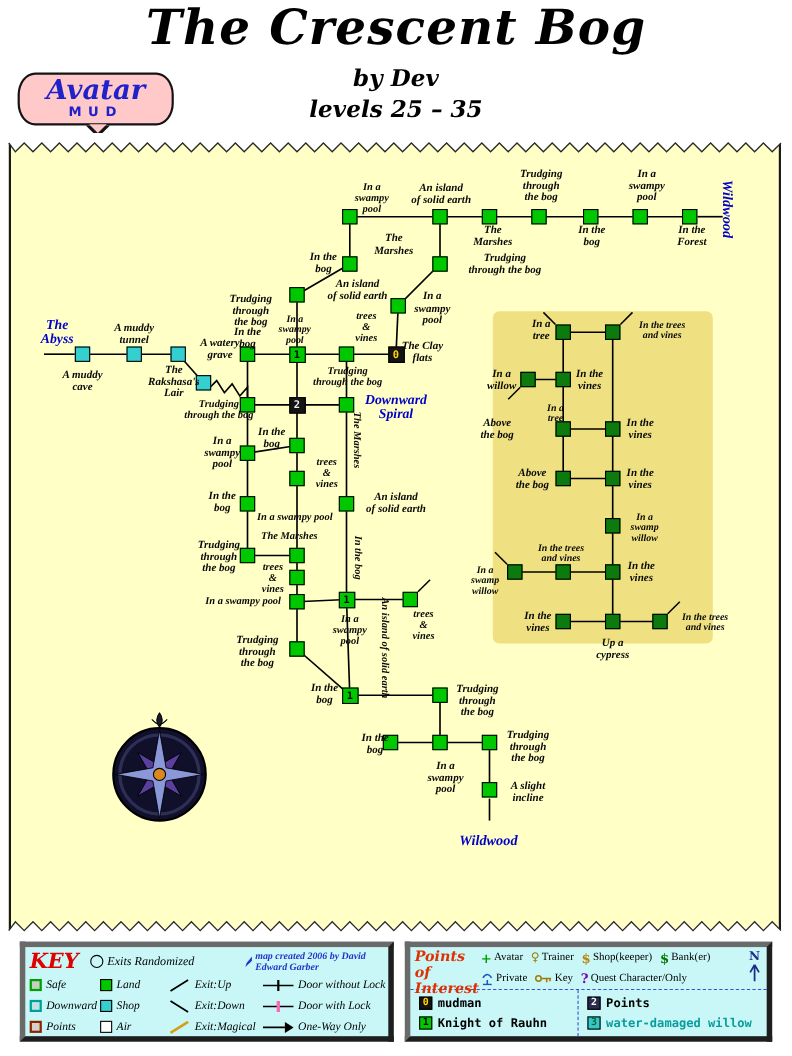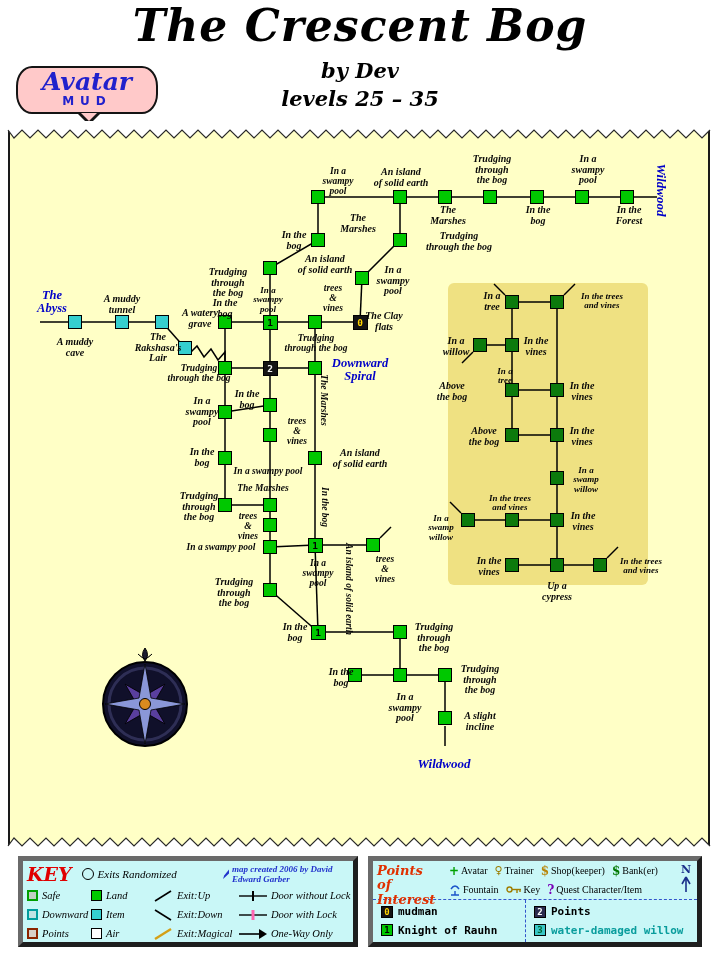--- a/index.html
+++ b/index.html
@@ -60,21 +60,21 @@
   .sw{width:11px;height:11px;box-sizing:border-box;flex:0 0 auto;}
   .sw-safe{background:#c2cfc2;border:2px solid #00a000;}
   .sw-private{background:#bfe3e3;border:2px solid #009d9d;}
   .sw-cursed{background:#d8d0c8;border:2px solid #8b2500;}
   .sw-land{background:#00c800;border:1px solid #000;}
   .sw-water{background:#35cfcf;border:1px solid #000;}
   .sw-air{background:#ffffff;border:1px solid #000;}
 
   .poi-panel{position:absolute;left:368px;top:856px;width:334px;height:91px;background:#c9f7f7;
              border:5px solid;border-color:#6a6a6a #1e1e1e #1e1e1e #6a6a6a;box-sizing:border-box;}
-  .poi-top{position:relative;height:38px;border-bottom:1px dashed #3355cc;display:flex;gap:12px;}
+  .poi-top{position:relative;height:38px;border-bottom:1px dashed #3355cc;display:flex;}
   .poi-title{width:64px;color:#e03000;font:italic 700 13px/1.1 "DejaVu Serif",serif;padding:3px 0 0 4px;box-sizing:border-box;}
   .poi-syms{flex:1;padding-right:20px;}
   .psrow{display:flex;align-items:center;height:19px;font:400 10px "Liberation Serif",serif;color:#000;}
   .psym{display:flex;align-items:center;gap:2px;margin-right:7px;white-space:nowrap;}
   .pico{font-weight:700;font-size:12px;font-family:"DejaVu Serif",serif;}
   .pico.healer{color:#00a000;}
   .pico.trainer{color:#9a7d00;font-size:11px;}
   .pico.shop{color:#b8860b;}
   .pico.bank{color:#007700;}
   .pico.quest{color:#7a00b8;}
@@ -435,21 +435,21 @@
           </svg>
           <span>Door without Lock</span>
         </span>
 
       <span class="kc">
           <span class="sw sw-private"></span>
           <span>Downward</span>
         </span>
       <span class="kc">
           <span class="sw sw-water"></span>
-          <span>Item</span>
+          <span>Shop</span>
         </span>
       <span class="kc">
           <svg width="20" height="14">
             <line x1="2" y1="2" x2="18" y2="12" stroke="#000" stroke-width="1.6"></line>
           </svg>
           <span>Exit:Down</span>
         </span>
       <span class="kc">
           <svg width="28" height="12">
             <line x1="0" y1="6" x2="28" y2="6" stroke="#000" stroke-width="1.4"></line>
@@ -502,34 +502,34 @@
           <span class="psym">
               <span class="pico bank">$</span>
               <span>Bank(er)</span>
             </span>
         </div>
         <div class="psrow">
           <span class="psym">
               <svg width="12" height="12">
                 <path d="M2,11 h8 M6,11 v-4 M2,5 q4,-6 8,0" stroke="#1b53c9" fill="none" stroke-width="1.4"></path>
               </svg>
-              <span>Fountain</span>
+              <span>Private</span>
             </span>
           <span class="psym">
               <svg width="16" height="9">
                 <circle cx="3.5" cy="4.5" r="2.5" fill="none" stroke="#a07d00" stroke-width="1.4"></circle>
                 <line x1="6" y1="4.5" x2="15" y2="4.5" stroke="#a07d00" stroke-width="1.4"></line>
                 <line x1="11" y1="4.5" x2="11" y2="8" stroke="#a07d00" stroke-width="1.4"></line>
                 <line x1="14" y1="4.5" x2="14" y2="7" stroke="#a07d00" stroke-width="1.4"></line>
               </svg>
               <span>Key</span>
             </span>
           <span class="psym">
               <span class="pico quest">?</span>
-              <span>Quest Character/Item</span>
+              <span>Quest Character/Only</span>
             </span>
         </div>
       </div>
       <div class="poi-compass">
         <svg width="18" height="32">
           <text x="9" y="10" text-anchor="middle" font-size="11" font-weight="bold" fill="#1b2f8a" font-family="DejaVu Serif, serif">N</text>
           <path d="M9,29 L9,14 M9,14 L5,21 M9,14 L13,21" stroke="#1b2f8a" stroke-width="1.6" fill="none"></path>
         </svg>
       </div>
     </div>

